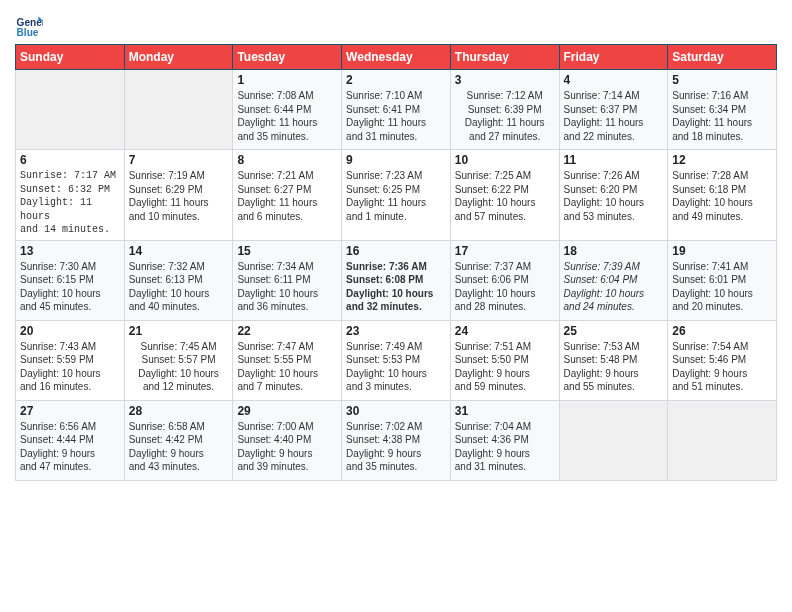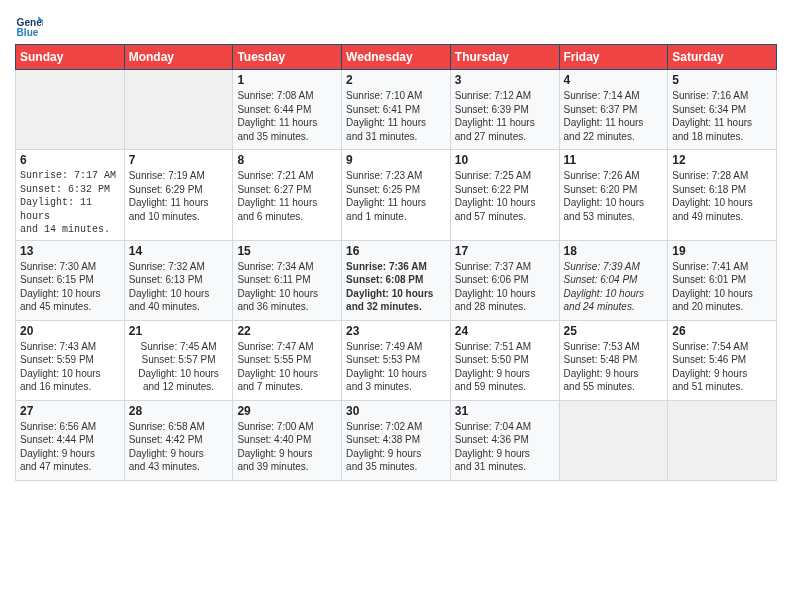--- a/index.html
+++ b/index.html
@@ -134,21 +134,21 @@
           </td>
           <td>
             <span class="day-num">2</span>
             <div class="cell-info" style="white-space: pre-line;">Sunrise: 7:10 AM
 Sunset: 6:41 PM
 Daylight: 11 hours
 and 31 minutes.</div>
           </td>
           <td>
             <span class="day-num">3</span>
-            <div class="cell-info" style="white-space: pre-line;">Sunrise: 7:12 AM
+            <div class="cell-info" style="white-space: pre-line; text-align: center;">Sunrise: 7:12 AM
 Sunset: 6:39 PM
 Daylight: 11 hours
 and 27 minutes.</div>
           </td>
           <td>
             <span class="day-num">4</span>
             <div class="cell-info" style="white-space: pre-line;">Sunrise: 7:14 AM
 Sunset: 6:37 PM
 Daylight: 11 hours
 and 22 minutes.</div>

